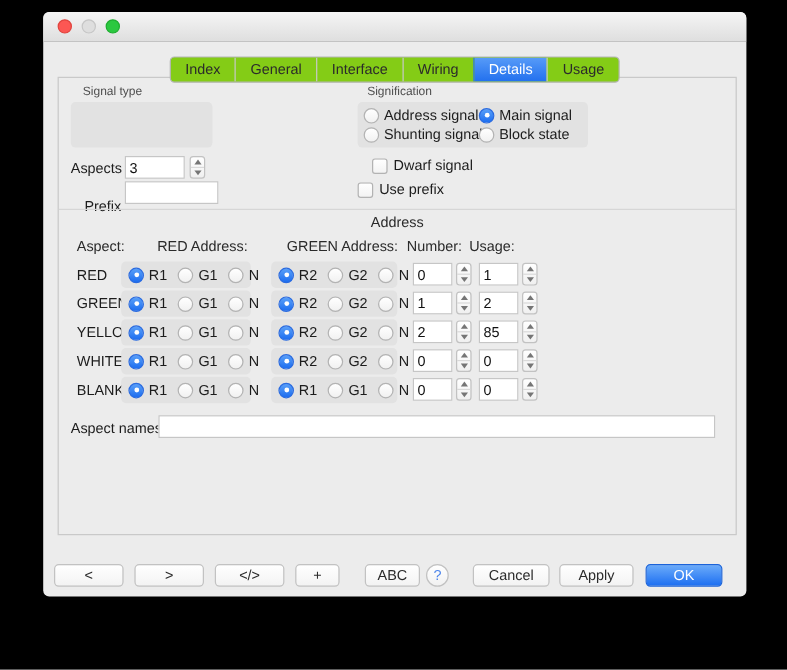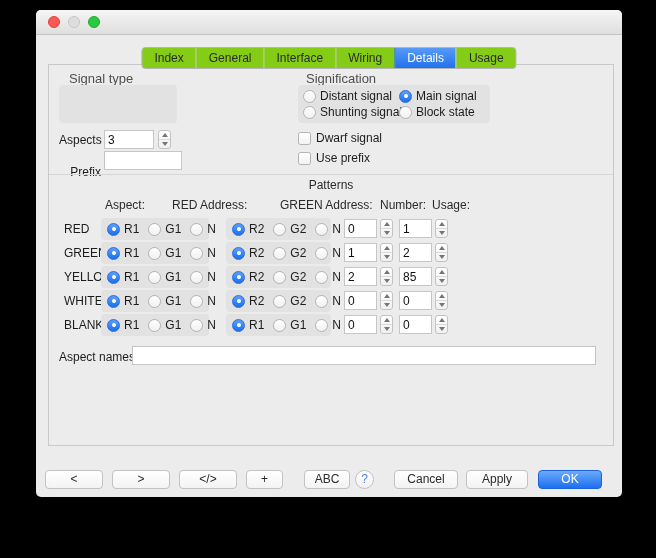--- a/index.html
+++ b/index.html
@@ -34,21 +34,21 @@
     box-sizing:content-box;
   }
   .tab { padding:0 12px; line-height:20px; font-size:12px; color:#2b2b2b; border-left:1px solid #c9c9c9; white-space:nowrap; }
   .tab:first-child { border-left:none; }
   .tab.active { background:linear-gradient(#579bf8,#2270ee); color:#fff; border-left-color:#2e74e2; }
   
   .gbox {
     position:absolute; left:12px; top:54px; width:566px; height:382px;
     border:1px solid #c9c9c9; background:#ececec; z-index:1; box-sizing:border-box;
   }
-  .slabel { position:absolute; font-size:13px; color:#4e4e4e; }
+  .slabel { position:absolute; font-size:10px; color:#4e4e4e; }
   .optbox { position:absolute; background:#e2e2e2; border-radius:4px; box-sizing:border-box; }
   .ropt { display:flex; align-items:center; gap:4px; font-size:12px; color:#1c1c1c; white-space:nowrap; }
   .radio {
     width:13px; height:13px; min-width:13px; border-radius:50%;
     background:linear-gradient(#ffffff,#f1f1f1); border:1px solid #b3b3b3;
     box-sizing:border-box; position:relative;
   }
   .radio.sel { background:linear-gradient(#5aa0f8,#1d6ef0); border-color:#2a6be0; }
   .radio.sel::after {
     content:""; position:absolute; left:50%; top:50%; width:4px; height:4px;
@@ -69,21 +69,21 @@
     position:absolute; width:13px; height:19px; box-sizing:border-box;
     background:linear-gradient(#ffffff,#f0f0f0); border:1px solid #c2c2c2;
     border-radius:3px; display:flex; flex-direction:column;
   }
   .stepper .half { flex:1; display:flex; align-items:center; justify-content:center; }
   .stepper .half.up { border-bottom:1px solid #d9d9d9; }
   .stepper .half.up::after { content:""; border-left:3px solid transparent; border-right:3px solid transparent; border-bottom:4px solid #757575; }
   .stepper .half.down::after { content:""; border-left:3px solid transparent; border-right:3px solid transparent; border-top:4px solid #757575; }
   .divider { position:absolute; left:0; right:0; top:109px; height:1px; background:#d6d6d6; }
   .ptitle { position:absolute; top:113px; left:0; right:0; text-align:center; font-size:12px; color:#2a2a2a; }
-  .phead { position:absolute; top:133px; font-size:12px; color:#2a2a2a;margin-left:41px; }
+  .phead { position:absolute; top:133px; font-size:12px; color:#2a2a2a; }
   .prow { position:absolute; left:0; right:0; height:22px; }
   .p-aspect { position:absolute; left:15px; font-size:12px; color:#1c1c1c; line-height:22px; }
   .grp { position:absolute; top:0; height:22px; background:#e2e2e2; border-radius:4px;
          display:flex; align-items:center; padding-left:6px; gap:9px; box-sizing:border-box; }
   
   .btn {
     position:absolute; top:460px; height:19px; box-sizing:border-box;
     background:linear-gradient(#ffffff,#f3f3f3); border:1px solid #c2c2c2; border-radius:4px;
     font-size:12px; color:#2b2b2b; text-align:center; line-height:17px;
   }
@@ -120,21 +120,21 @@
   <div class="gbox">
 
     <span class="slabel" style="left:20px;top:6px">Signal type</span>
     <div class="optbox" style="left:10px;top:20px;width:118px;height:38px;display:flex;flex-direction:column;justify-content:center;gap:2px;padding-left:5px">
     </div>
 
     <span class="slabel" style="left:257px;top:6px">Signification</span>
     <div class="optbox" style="left:249px;top:20px;width:192px;height:38px;display:grid;grid-template-columns:96px 1fr;align-content:center;row-gap:2px;padding-left:5px">
       <label class="ropt">
         <span class="radio"></span>
-        <span>Distant signal</span>
+        <span>Address signal</span>
       </label>
       <label class="ropt">
         <span class="radio sel"></span>
         <span>Main signal</span>
       </label>
       <label class="ropt">
         <span class="radio"></span>
         <span>Shunting signal</span>
       </label>
       <label class="ropt">
@@ -146,31 +146,31 @@
     <span class="flabel" style="left:10px;top:68px;width:42px;text-align:right">Aspects</span>
     <input class="tf" style="left: 55px; top: 65px; width: 50px;" value="3">
     <span class="stepper" style="left:109px;top:65px">
       <span class="half up"></span>
       <span class="half down"></span>
     </span>
 
     <span class="flabel" style="left:10px;top:100px;width:42px;text-align:right">Prefix</span>
     <input class="tf" style="left: 55px; top: 86px; width: 78px;" value="">
 
-    <label class="cbrow" style="left:249px;top:66px">
+    <label class="cbrow" style="left:261px;top:66px">
       <span class="cb"></span>
       <span>Dwarf signal</span>
     </label>
     <label class="cbrow" style="left:249px;top:86px">
       <span class="cb"></span>
       <span>Use prefix</span>
     </label>
 
     <div class="divider"></div>
-    <div class="ptitle">Patterns</div>
+    <div class="ptitle">Address</div>
 
     <span class="phead" style="left:15px">Aspect:</span>
     <span class="phead" style="left:82px">RED Address:</span>
     <span class="phead" style="left:190px">GREEN Address:</span>
     <span class="phead" style="left:290px">Number:</span>
     <span class="phead" style="left:342px">Usage:</span>
 
     <div class="prow" style="top:153px">
       <span class="p-aspect">RED</span>
       <div class="grp" style="left:52px;width:108px">

